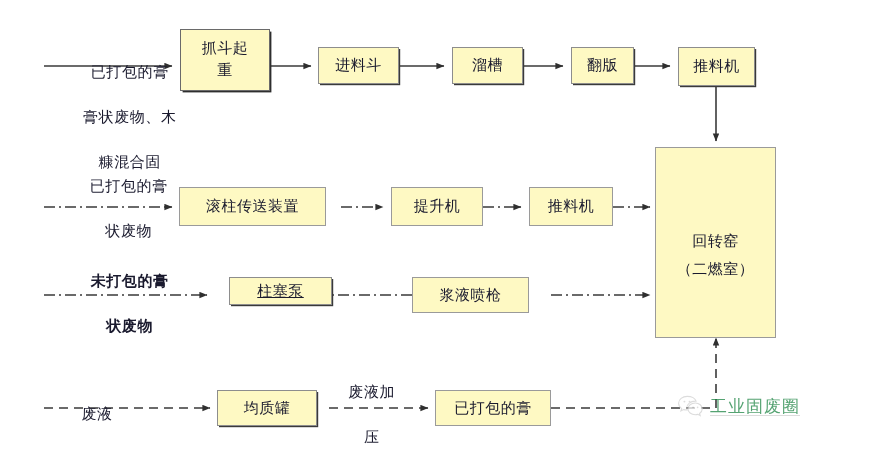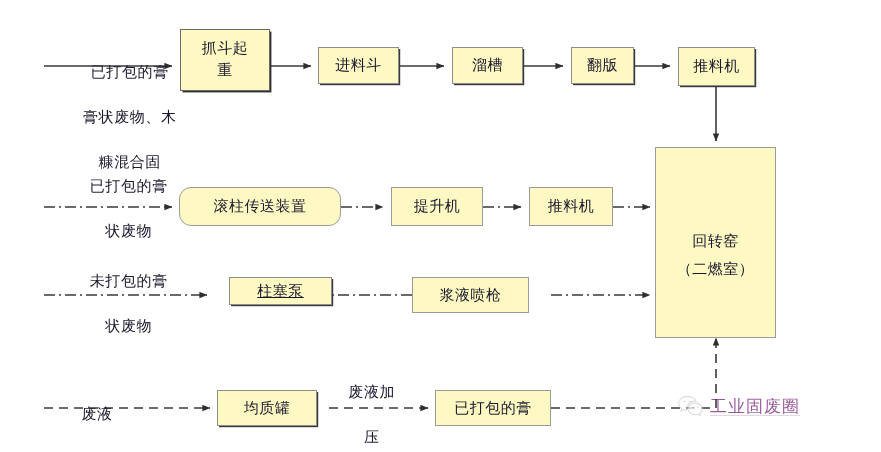--- a/index.html
+++ b/index.html
@@ -58,21 +58,21 @@
   
   #watermark{
     position:absolute;
     left:676px;top:394px;
     display:flex;align-items:center;gap:4px;
     z-index:5;
     opacity:0.72;
   }
   #watermark .wm-text{
     font-size:17px;
-    color:#701a75;
+    color:#15803d;
     letter-spacing:1px;
     text-decoration:underline;
     text-underline-offset:3px;
     text-decoration-color:#cfcfcf;
   }
 </style>
 </head>
 <body>
 
 <div id="canvas">
@@ -142,33 +142,33 @@
   <div class="node two-line" style="left:655px;top:147px;width:121px;height:191px;align-items:flex-start;padding-top:26px;">
     <span class="txt">回转窑</span>
     <span class="txt" style="margin-top:6px;">（二燃室）</span>
   </div>
 
   <div class="flabel c" style="left:48px;top:152px;width:140px;">
     <span>已打包的膏</span><br>
     <span>状废物</span>
   </div>
 
-  <div class="node" style="left:179px;top:187px;width:162px;height:39px;border-radius:12px;">
+  <div class="node" style="left:179px;top:187px;width:147px;height:39px;">
     <span class="txt">滚柱传送装置</span>
   </div>
 
   <div class="node" style="left:391px;top:187px;width:92px;height:39px;">
     <span class="txt">提升机</span>
   </div>
 
   <div class="node" style="left:529px;top:187px;width:84px;height:39px;">
     <span class="txt">推料机</span>
   </div>
 
-  <div class="flabel c" style="left:48px;top:247px;width:140px;">
+  <div class="flabel c" style="left:48px;top:247px;width:140px;font-weight:bold;">
     <span>未打包的膏</span><br>
     <span>状废物</span>
   </div>
 
   <div class="node shadowed" style="left:229px;top:277px;width:103px;height:28px;text-decoration:underline;">
     <span class="txt">柱塞泵</span>
   </div>
 
   <div class="node" style="left:412px;top:277px;width:117px;height:36px;">
     <span class="txt">浆液喷枪</span>

